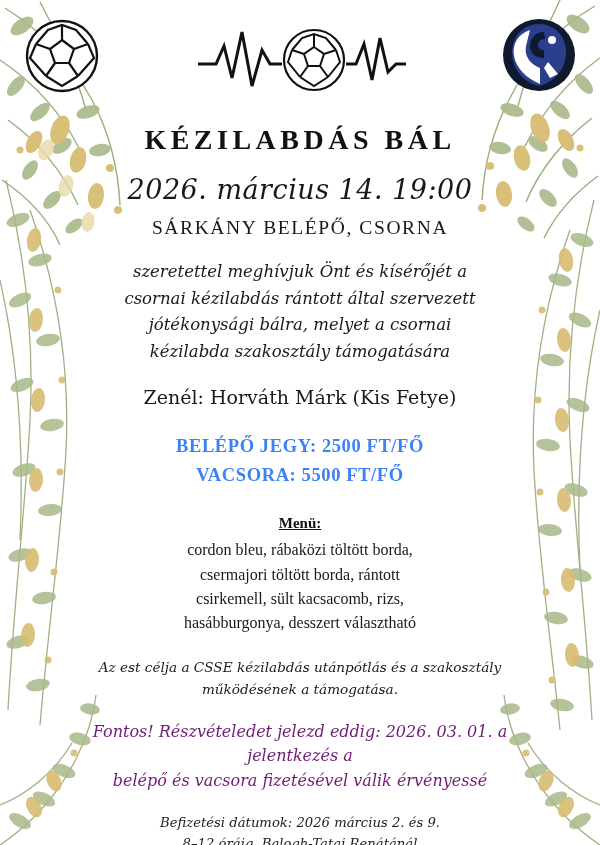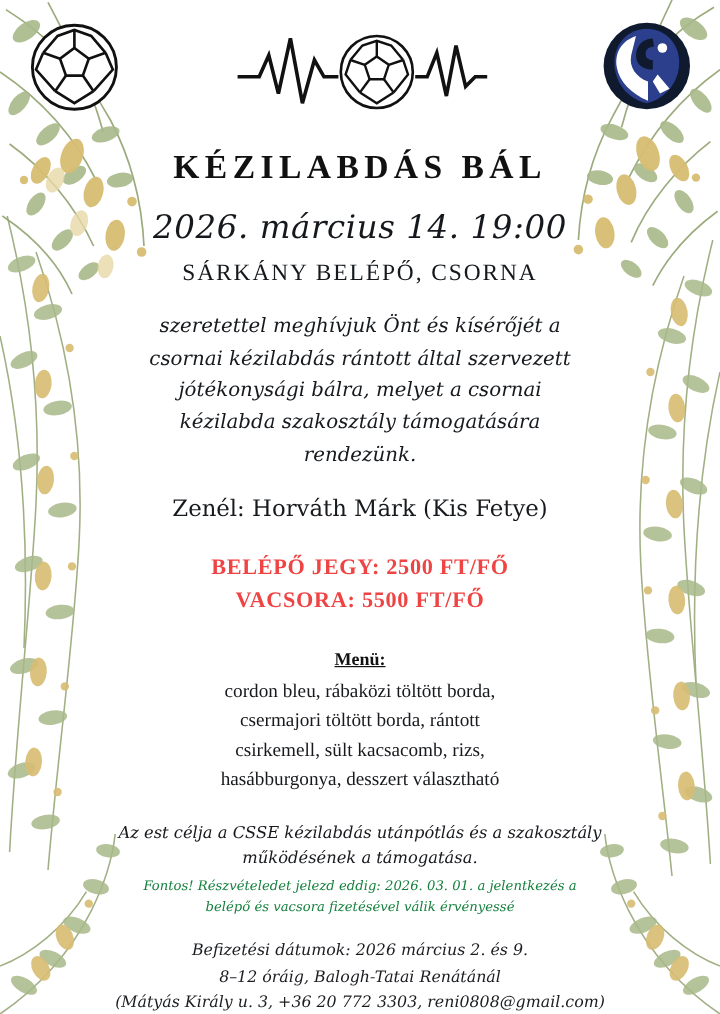--- a/index.html
+++ b/index.html
@@ -88,21 +88,21 @@
     color: #16191d;
     margin-top: 20px;
   }
 
   .prices {
     margin-top: 24px;
     font-family: "Liberation Serif", serif;
     font-weight: bold;
     font-size: 18.5px;
     letter-spacing: 0.6px;
-    color: #ef4444;
+    color: #3b82f6;
     line-height: 1.55;
   }
   .prices div { white-space: nowrap; }
 
   .menu-head {
     margin-top: 26px;
     font-family: "Liberation Serif", serif;
     font-size: 15px;
     font-weight: bold;
     text-decoration: underline;
@@ -120,26 +120,26 @@
     margin-top: 22px;
     font-family: "DejaVu Serif", serif;
     font-style: italic;
     font-size: 13.6px;
     line-height: 1.55;
     color: #17191d;
     padding: 0 4px;
   }
 
   .important {
-    margin-top: 4px;
+    margin-top: 20px;
     font-family: "DejaVu Serif", serif;
     font-style: italic;
-    font-size: 11px;
+    font-size: 16px;
     line-height: 1.55;
-    color: #15803d;
+    color: #701a75;
     padding: 0 2px;
   }
 
   .payment {
     margin-top: 18px;
     font-family: "DejaVu Serif", serif;
     font-style: italic;
     font-size: 13.2px;
     line-height: 1.62;
     color: #1a1c20;
@@ -396,21 +396,20 @@
 
   <div class="date">2026. március 14. 19:00</div>
 
   <div class="venue">SÁRKÁNY BELÉPŐ, CSORNA</div>
 
   <div class="invite">
     <div>szeretettel meghívjuk Önt és kísérőjét a</div>
     <div>csornai kézilabdás rántott által szervezett</div>
     <div>jótékonysági bálra, melyet a csornai</div>
     <div>kézilabda szakosztály támogatására</div>
-    <div>rendezünk.</div>
   </div>
 
   <div class="music">Zenél: Horváth Márk (Kis Fetye)</div>
 
   <div class="prices">
     <div>BELÉPŐ JEGY:  2500 FT/FŐ</div>
     <div>VACSORA: 5500 FT/FŐ</div>
   </div>
 
   <div class="menu-head">Menü:</div>

